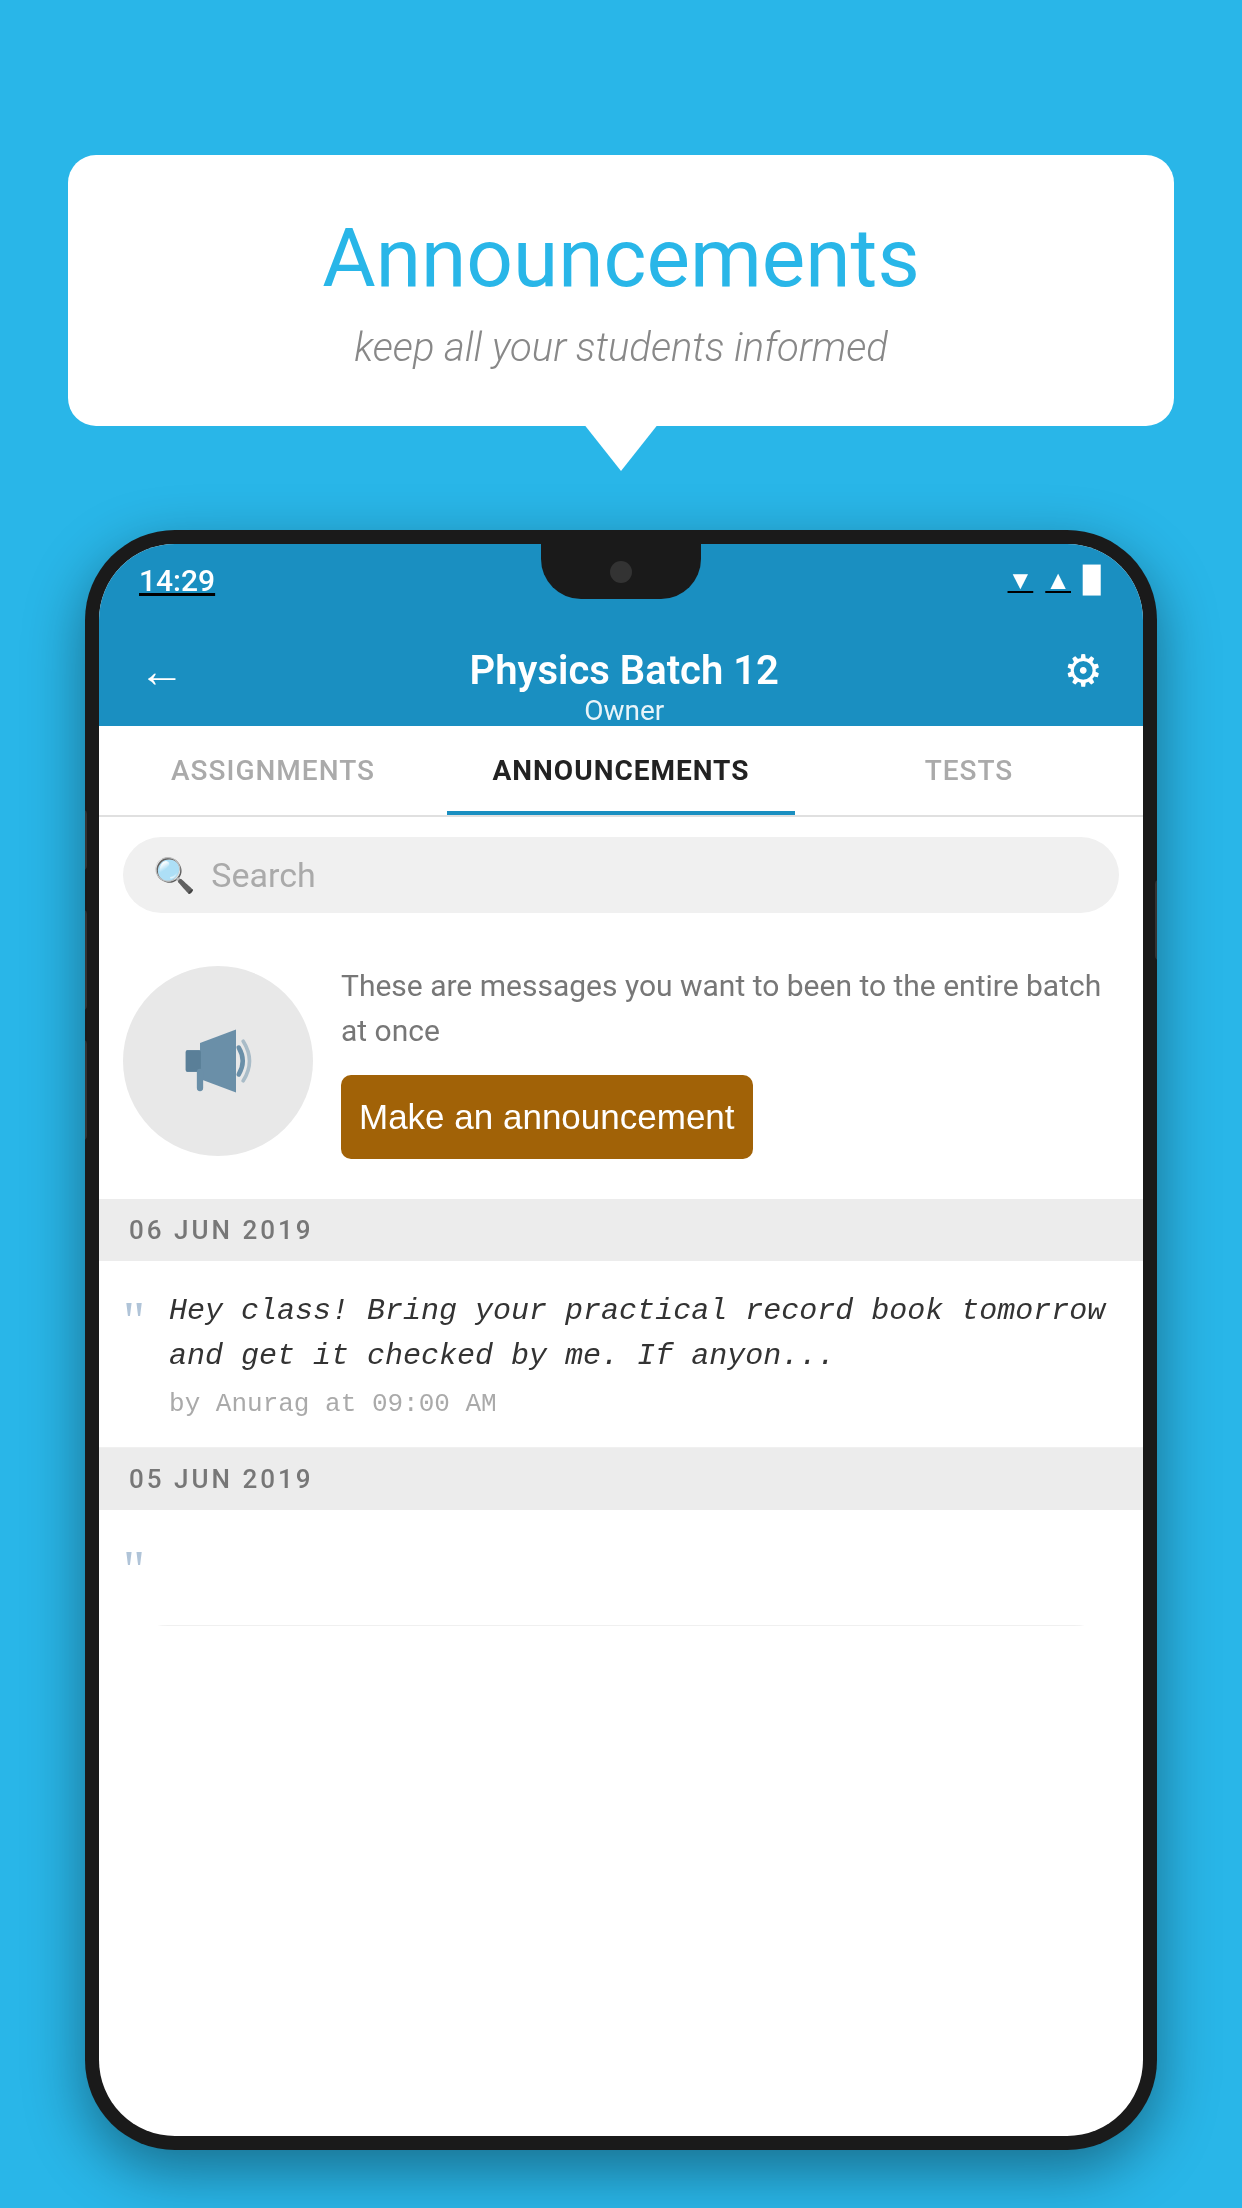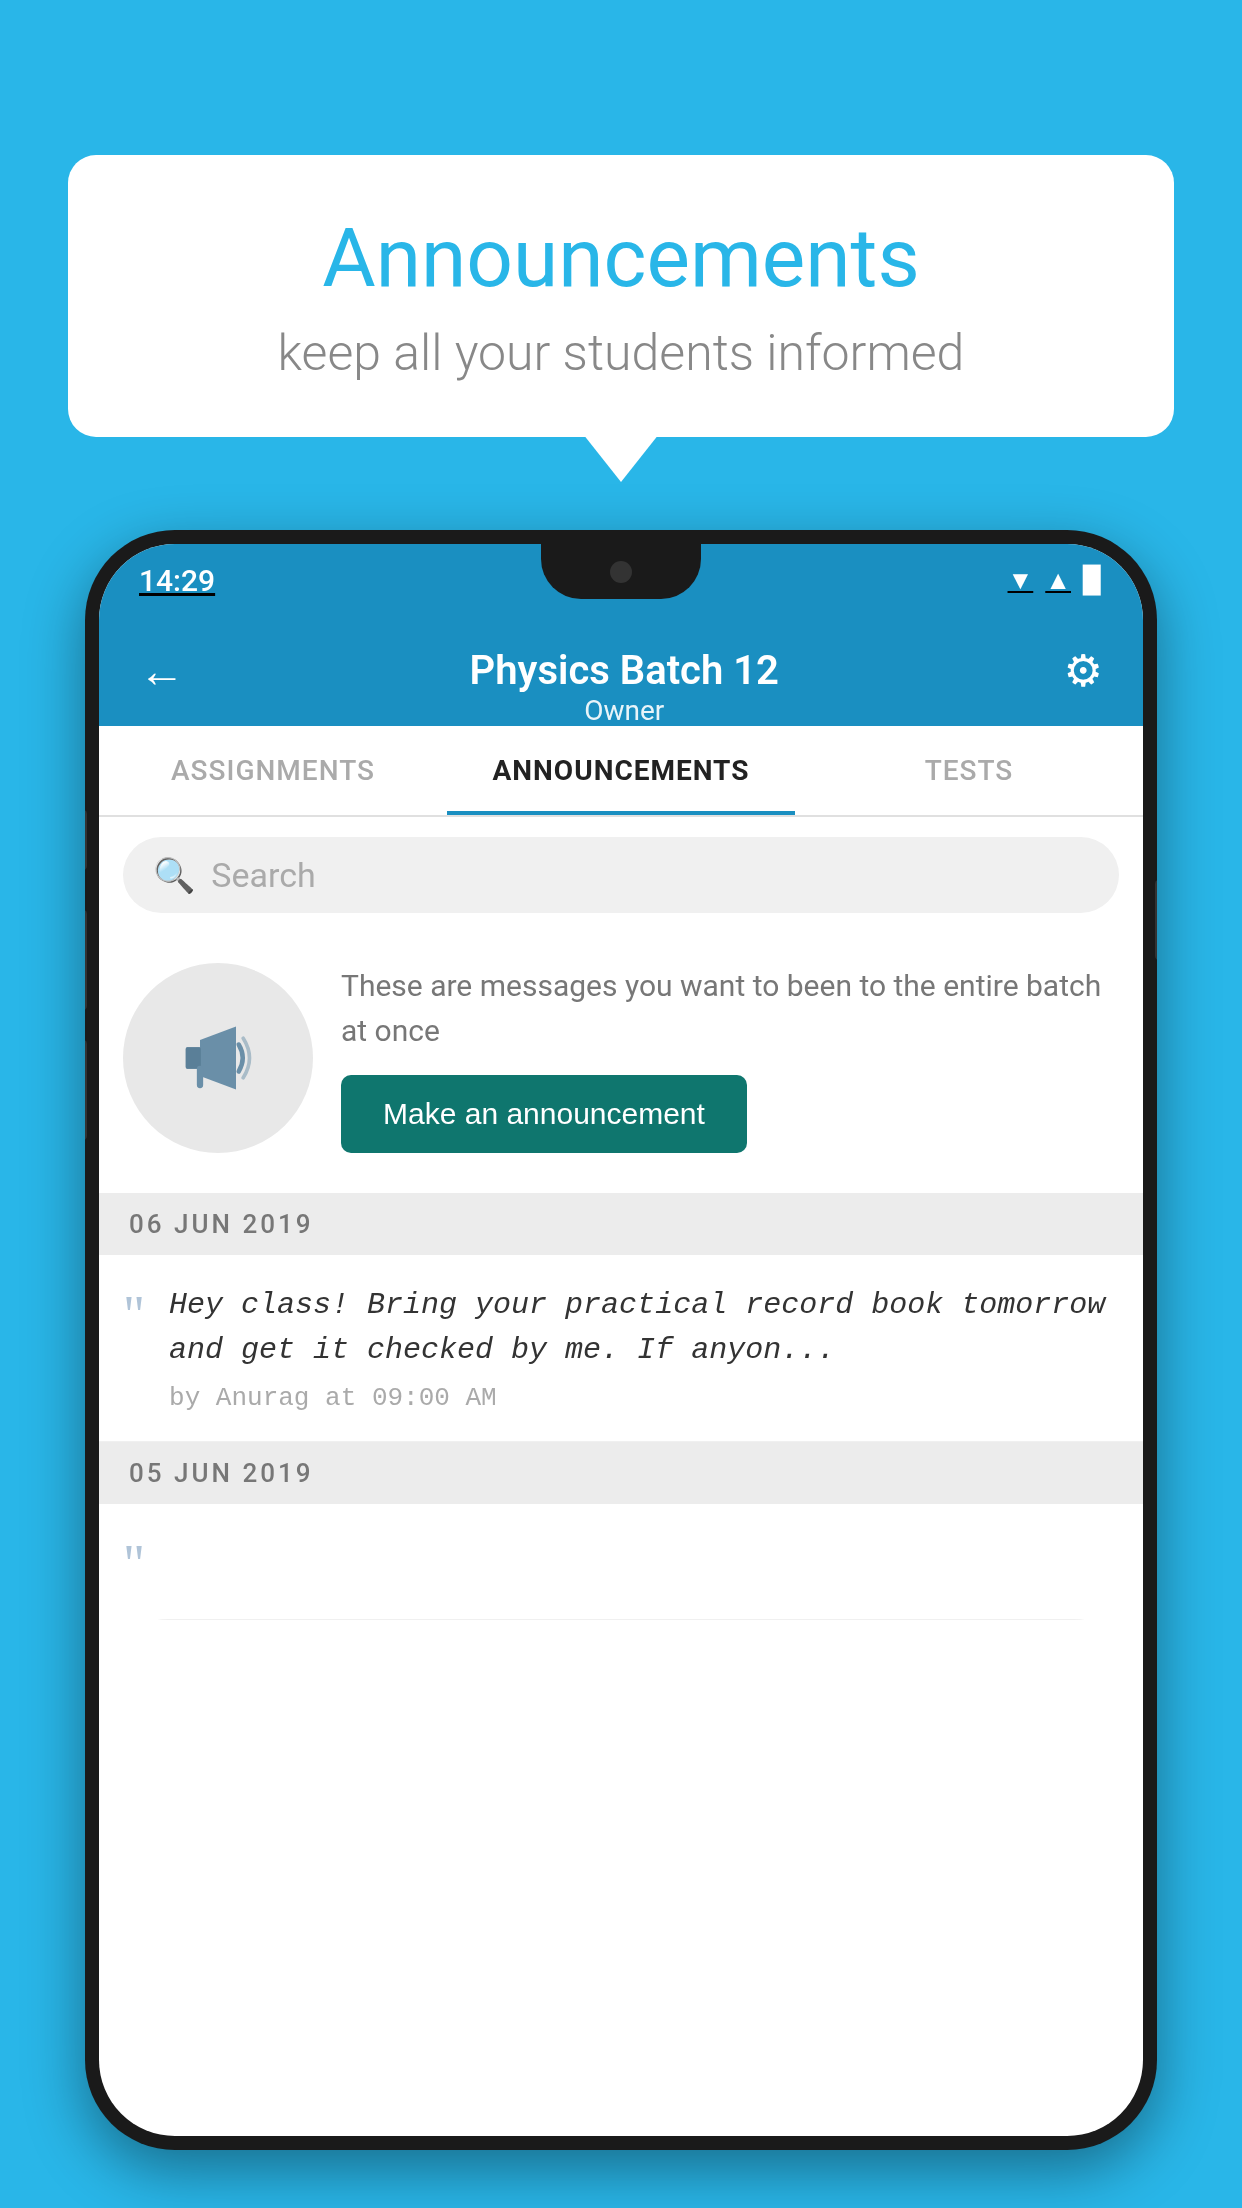--- a/index.html
+++ b/index.html
@@ -38,23 +38,24 @@
       border-right: 38px solid transparent;
       border-top: 48px solid white;
     }
     .bubble-title {
       font-size: 82px;
       color: #29b6e8;
       font-weight: 400;
       margin-bottom: 18px;
     }
     .bubble-subtitle {
-      font-size: 50px;
+      font-size: 40px;
       color: #888;
       font-weight: 300;
+      font-style: italic;
     }
 
     
     .phone-wrapper {
       position: absolute;
       top: 530px;
       left: 85px;
       right: 85px;
       bottom: 0;
     }
@@ -236,26 +237,26 @@
       flex: 1;
       padding-left: 28px;
     }
     .promo-text {
       font-size: 30px;
       color: #777;
       line-height: 1.5;
       margin-bottom: 22px;
     }
     .make-announcement-btn {
-      background: #0f766e;
+      background: #a16207;
       color: white;
       border: none;
       border-radius: 10px;
-      padding: 22px 42px;
-      font-size: 30px;
+      padding: 22px 18px;
+      font-size: 35px;
       cursor: pointer;
       white-space: nowrap;
     }
 
     
     .date-separator {
       background: #ececec;
       padding: 16px 30px;
       color: #777;
       font-size: 26px;

